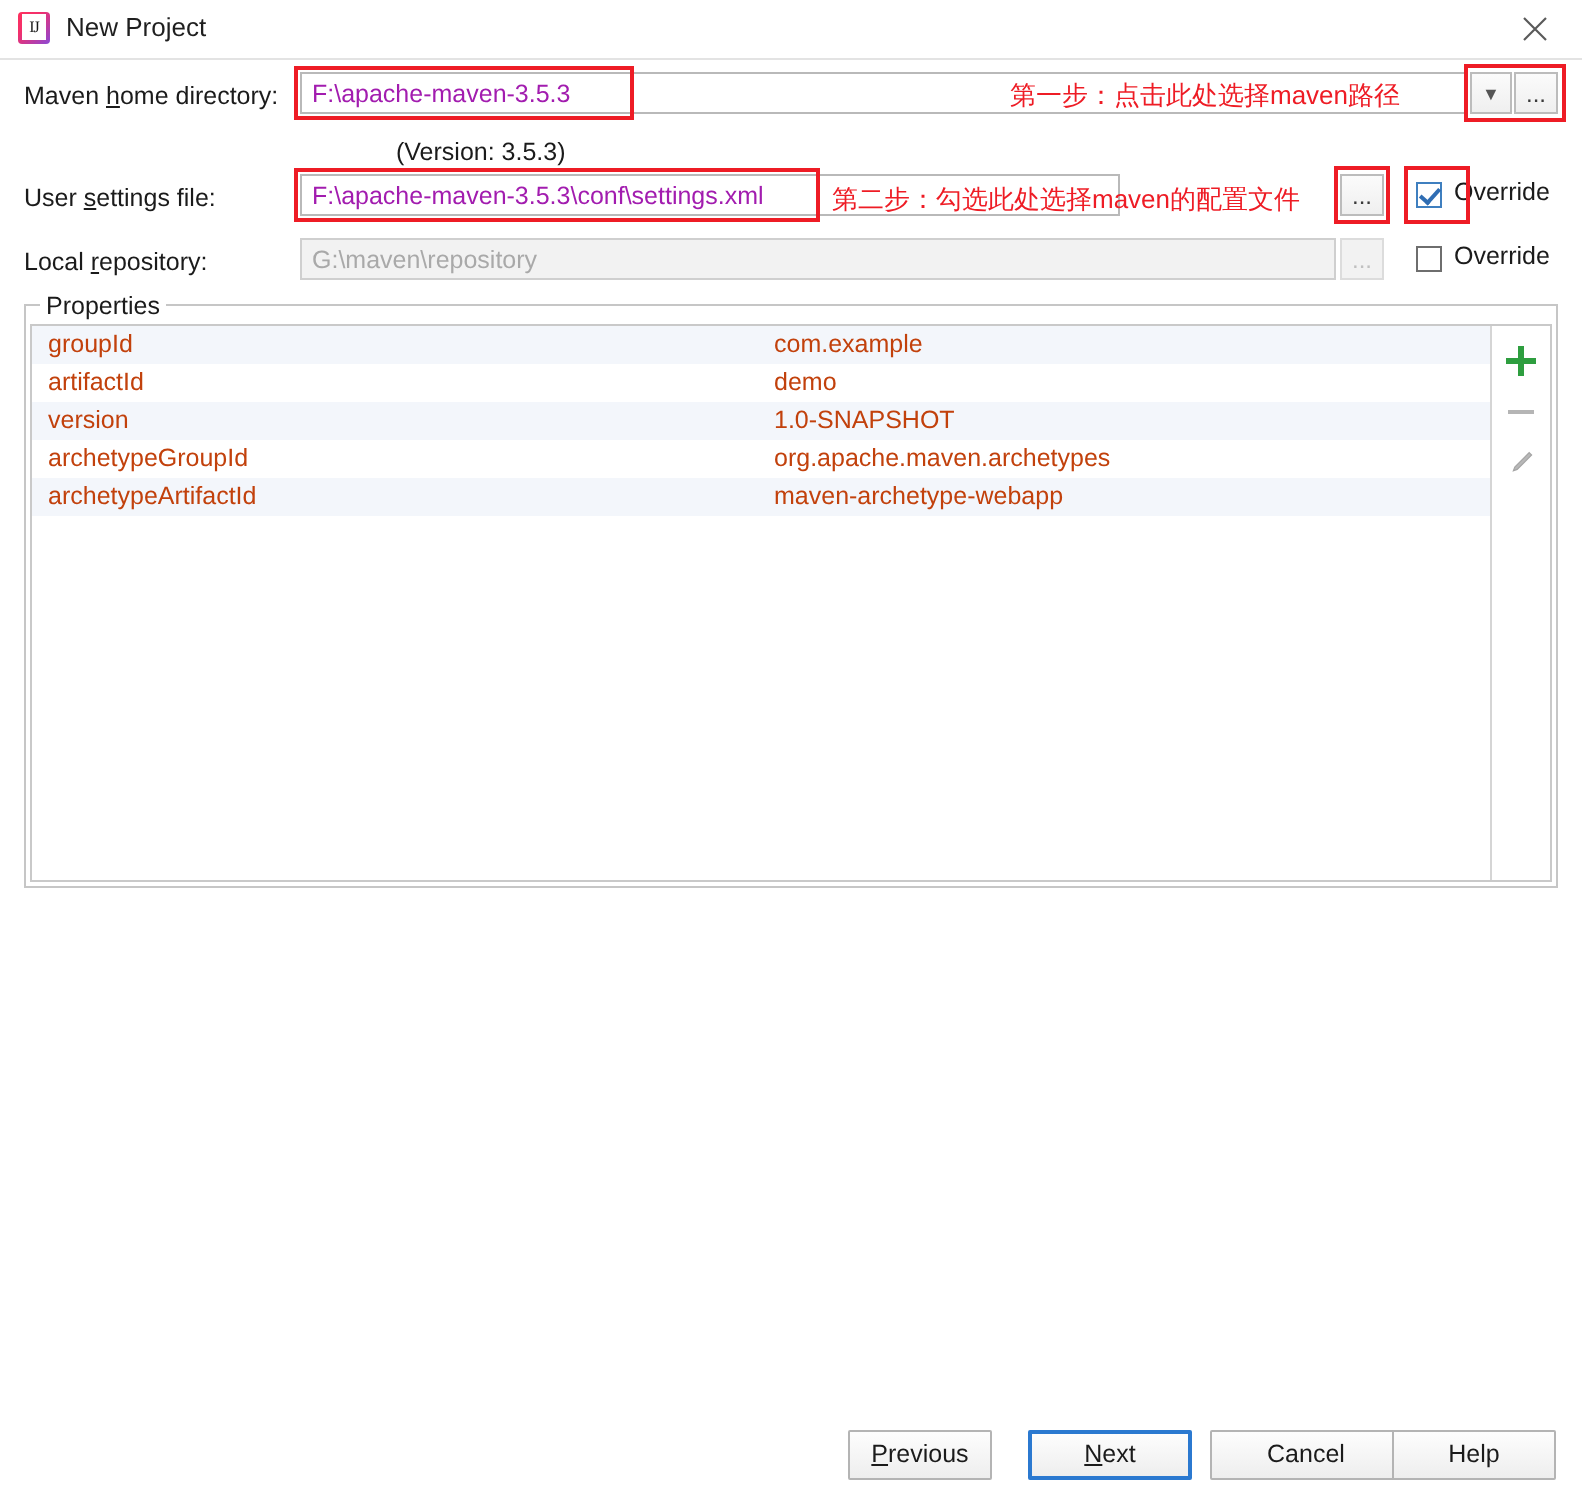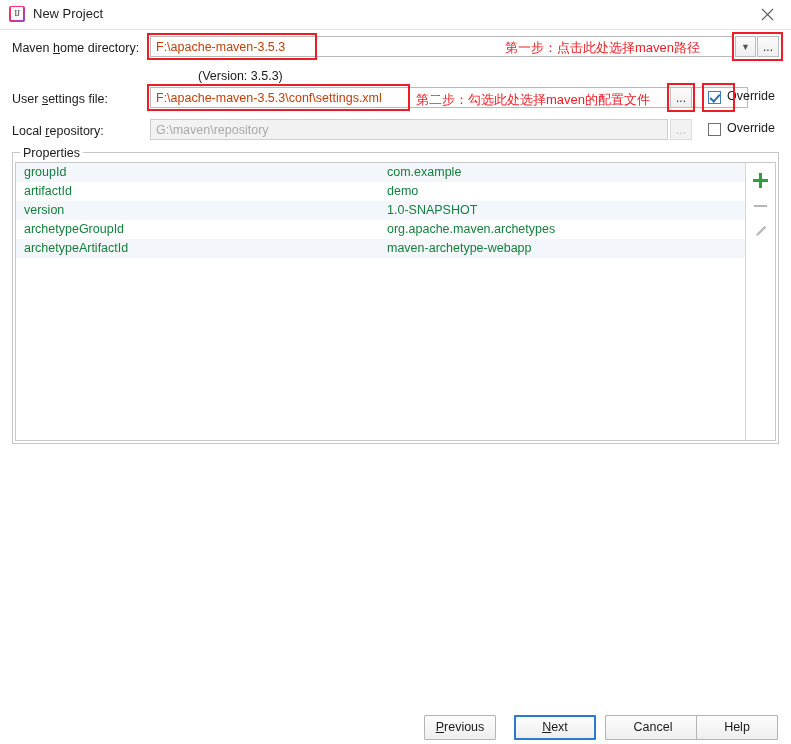--- a/index.html
+++ b/index.html
@@ -67,21 +67,21 @@
     white-space: nowrap;
   }
   .mnem { text-decoration: underline; }
 
   .txtfield {
     position: absolute;
     box-sizing: border-box;
     background: #ffffff;
     border: 1px solid #b9b9b9;
     font-size: 12.5px;
-    color: #c2410c;
+    color: #a21caf;
     line-height: 20px;
     padding: 0 5px;
     white-space: nowrap;
     overflow: hidden;
   }
   .txtfield.disabled {
     background: #f2f2f2;
     border-color: #cfcfcf;
     color: #a9a9a9;
   }
@@ -195,21 +195,21 @@
   .ptable {
     position: absolute;
     left: 0; top: 0;
     width: 731px;
   }
   .prow {
     position: relative;
     height: 19px;
     line-height: 19px;
     font-size: 12.5px;
-    color: #15803d;
+    color: #c2410c;
   }
   .prow.alt { background: #f3f6fb; }
   .pkey { position: absolute; left: 8px; top: 0; }
   .pval { position: absolute; left: 371px; top: 0; }
 
   .toolcol {
     position: absolute;
     right: 0; top: 0;
     width: 29px; height: 277px;
     background: #ffffff;
@@ -295,21 +295,21 @@
   <div class="dots">...</div>
 </div>
 <div class="redbox" style="left:732px; top:32px; width:51px; height:29px;"></div>
 
 <div class="version-text" style="left:154px; top:69px;">(Version: 3.5.3)</div>
 
 <div class="form-label" style="left:12px; top:92px;">
   <span>User </span><span class="mnem">s</span><span>ettings file:</span>
 </div>
 
-<div class="txtfield" style="left:150px; top:87px; width:598px; height:21px;">F:\apache-maven-3.5.3\conf\settings.xml</div>
+<div class="txtfield" style="left:150px; top:87px; width:410px; height:21px;">F:\apache-maven-3.5.3\conf\settings.xml</div>
 
 <div class="redbox" style="left:147px; top:84px; width:263px; height:27px;"></div>
 
 <div class="annot" style="left:416px; top:91px;">第二步：勾选此处选择maven的配置文件</div>
 
 <div class="sqbtn" style="left:670px; top:87px; width:22px; height:21px;">
   <div class="dots">...</div>
 </div>
 <div class="redbox" style="left:667px; top:83px; width:28px; height:29px;"></div>
 

